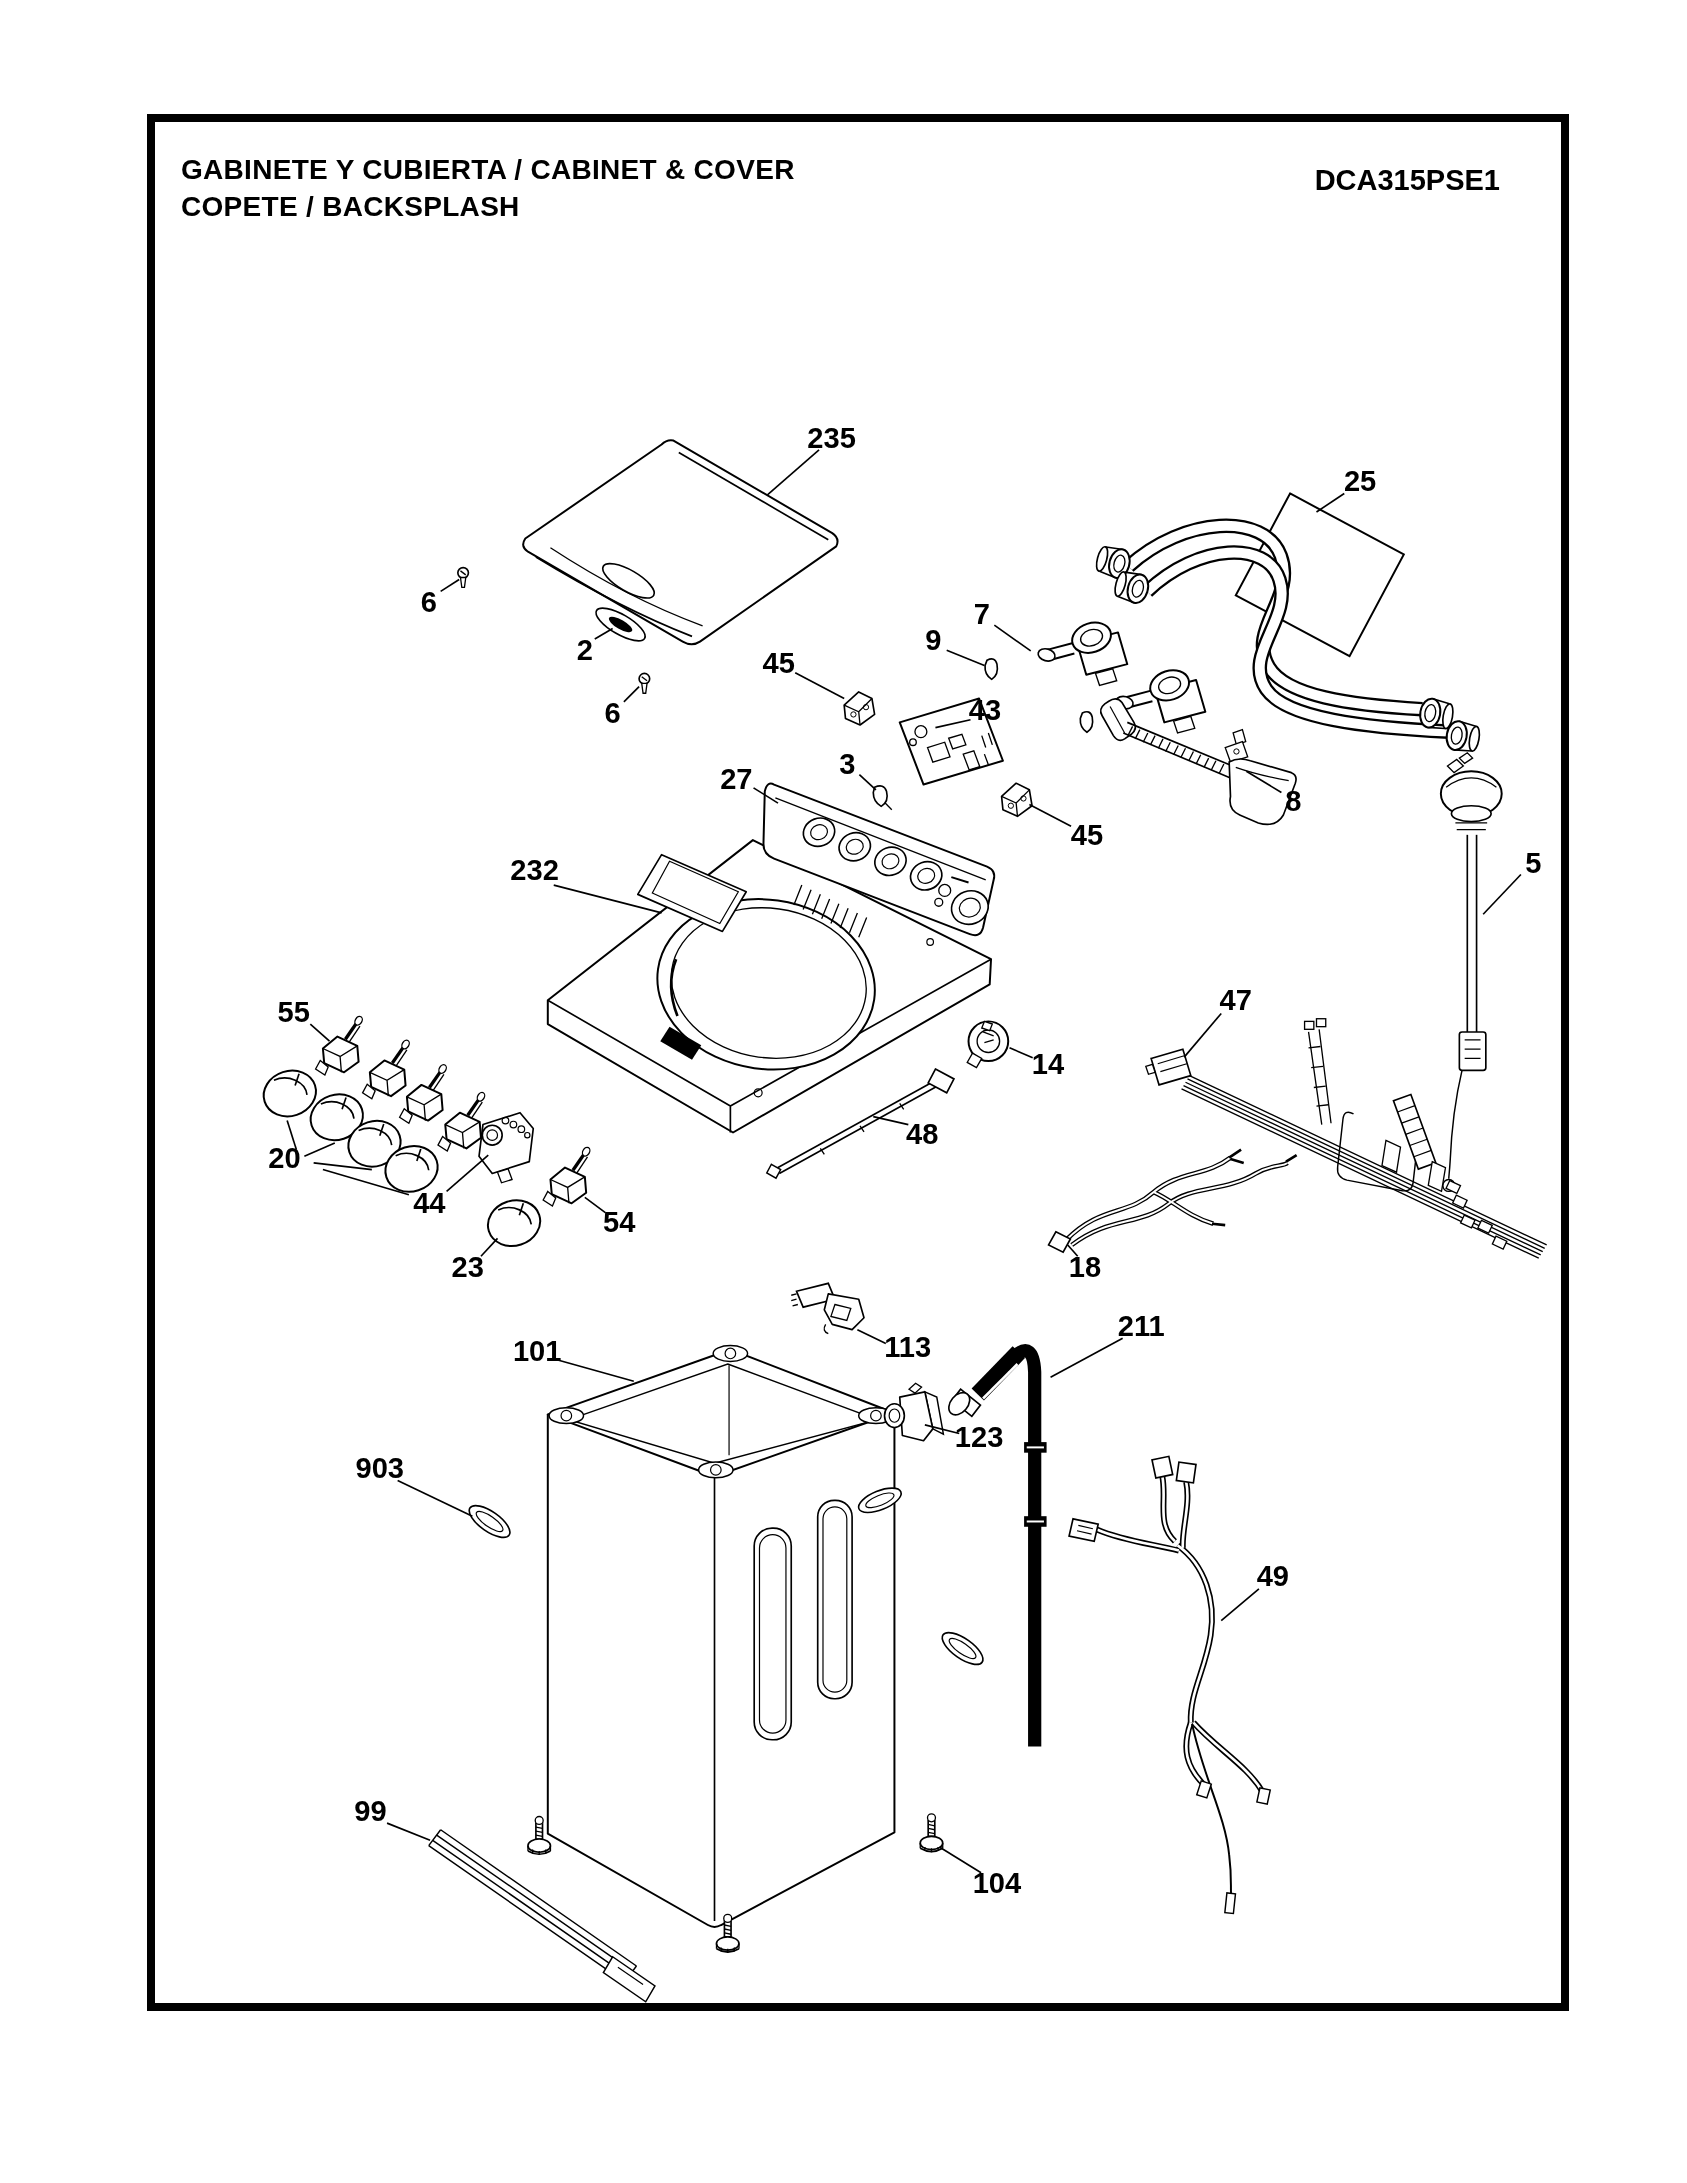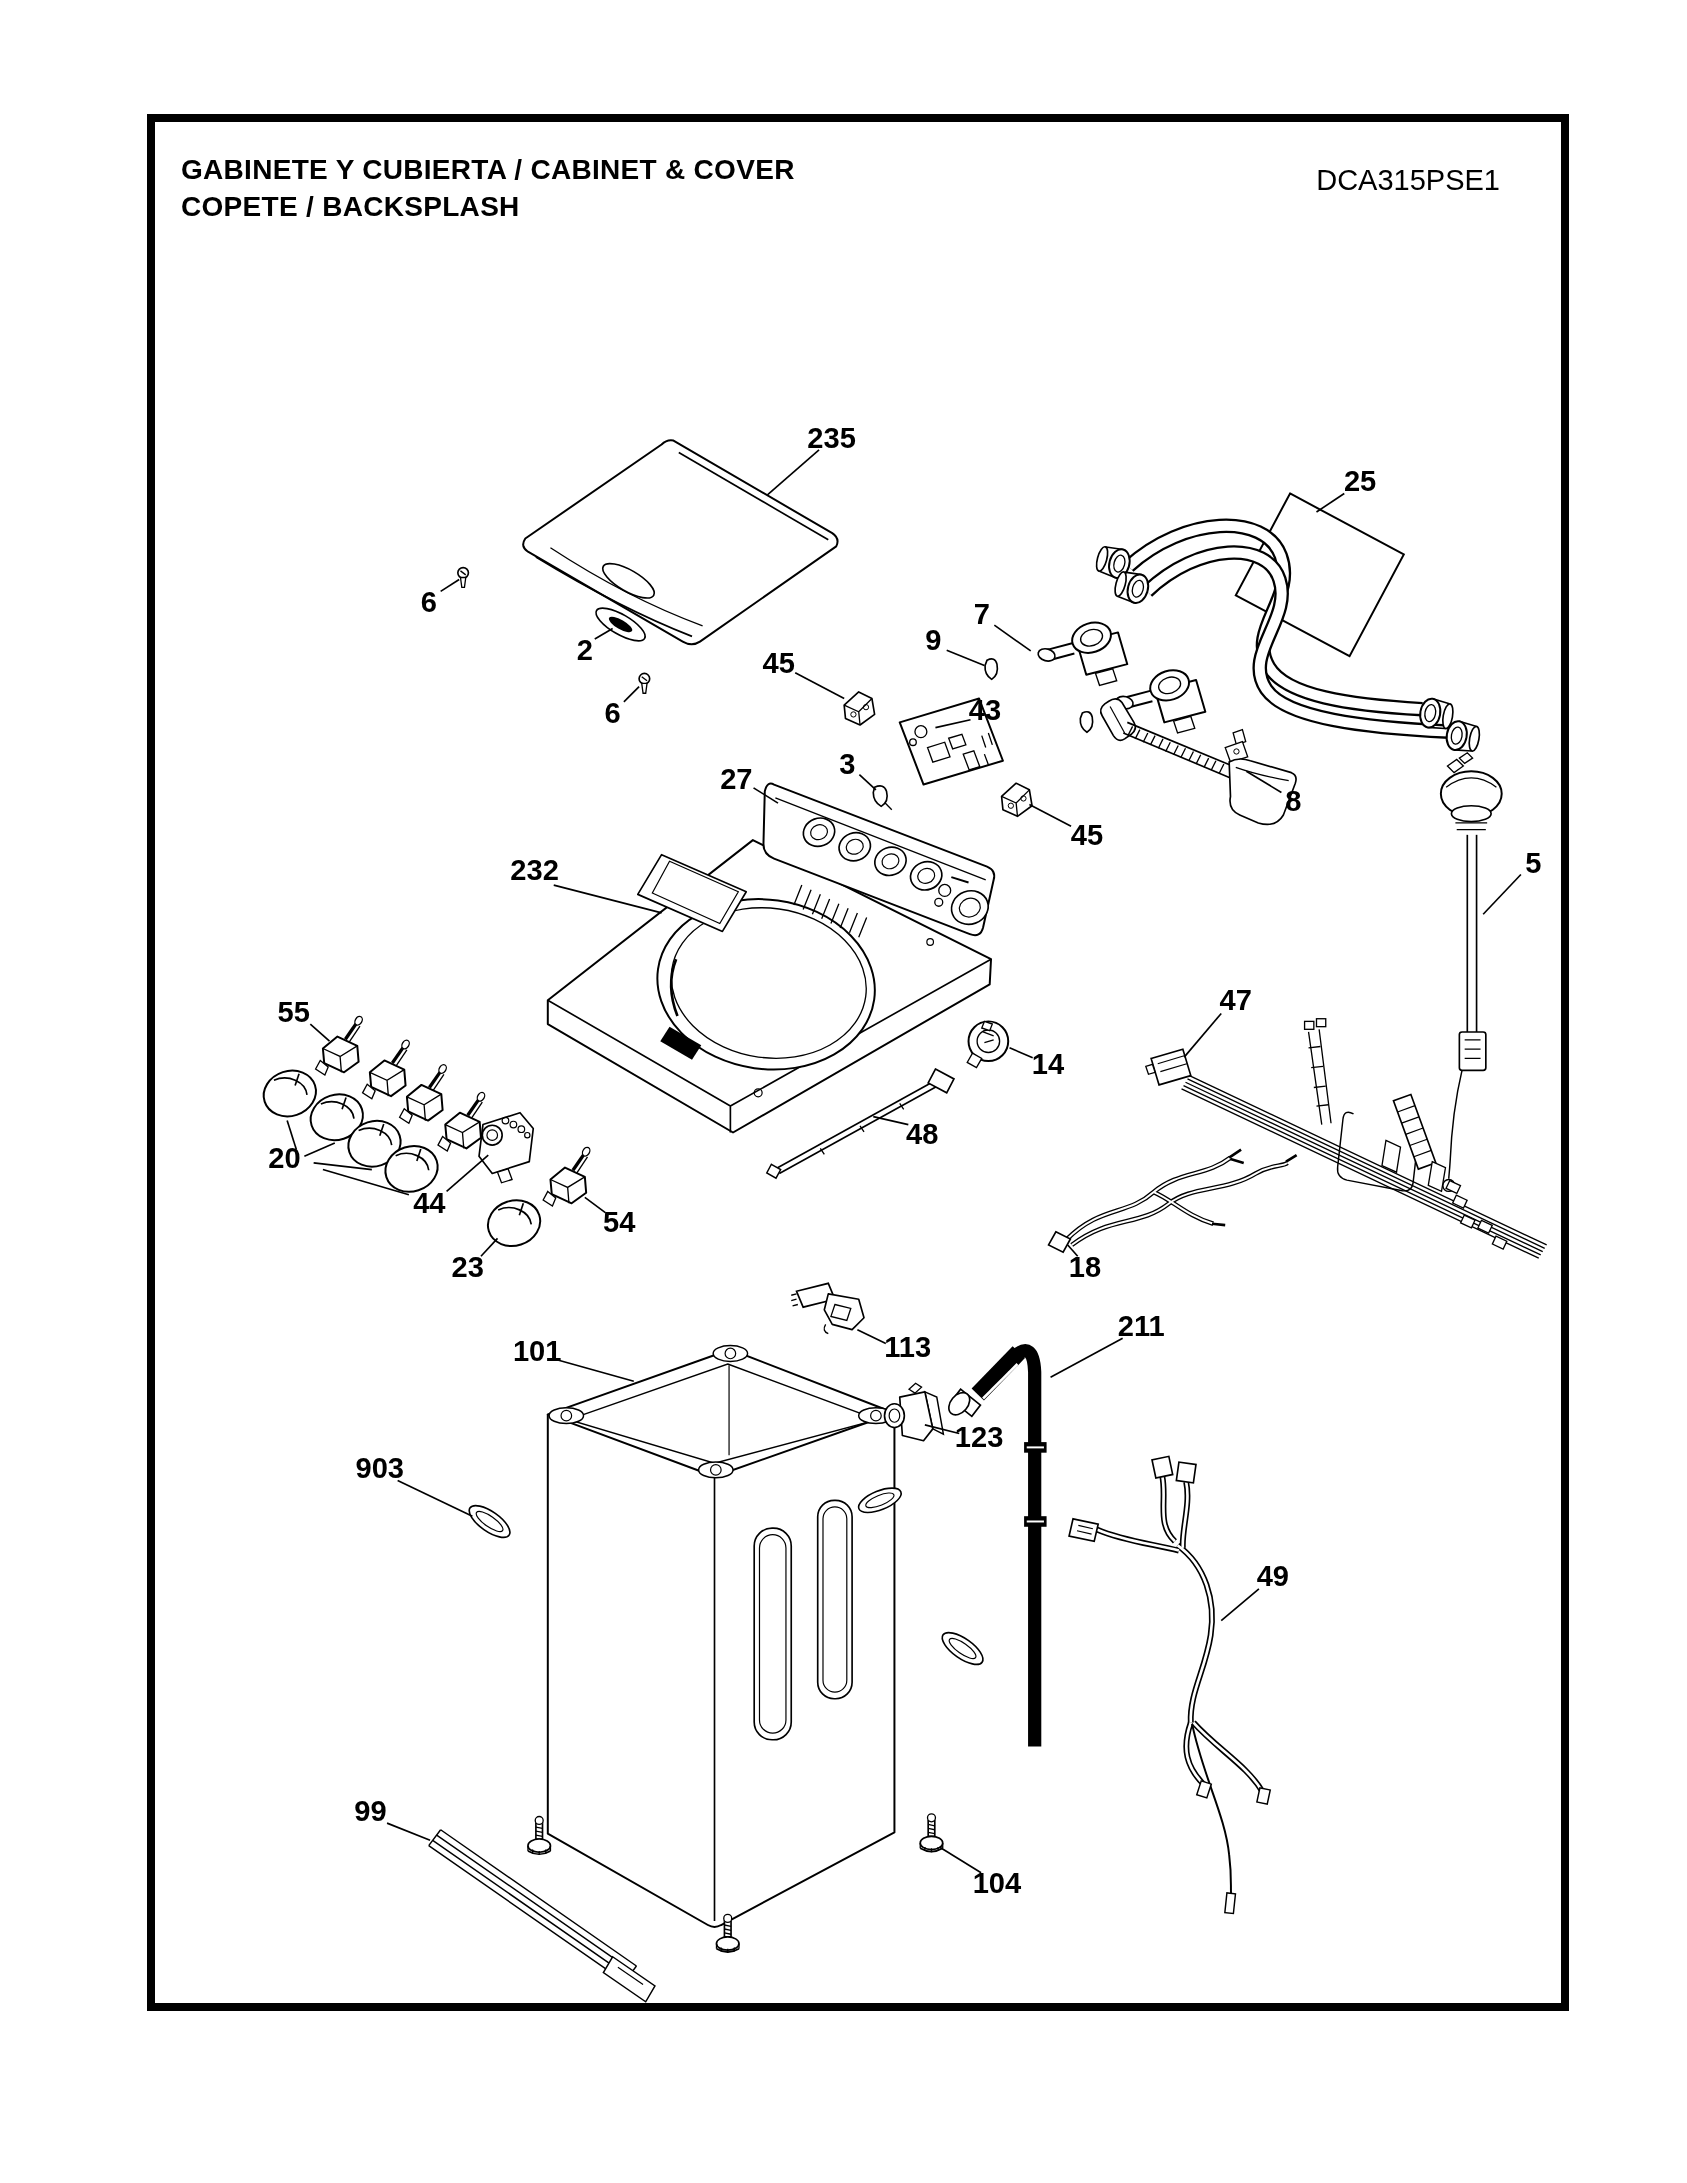--- a/index.html
+++ b/index.html
@@ -1,19 +1,19 @@
 <!DOCTYPE html>
 <html style="font-size:10.6px"><head>
 <meta charset="utf-8">
 <style>
   html,body{margin:0;padding:0;background:#fff;}
   body{width:1687px;height:2183px;position:relative;font-family:"Liberation Sans",sans-serif;color:#000;}
   .page-border{position:absolute;left:147px;top:114px;width:1422px;height:1897px;border:8px solid #000;box-sizing:border-box;}
   .titleblock{position:absolute;left:181px;top:151px;font-size:28px;font-weight:bold;line-height:37px;letter-spacing:0.3px;}
-  .model{position:absolute;top:164px;right:187px;font-size:29px;font-weight:normal;}
+  .model{position:absolute;top:164px;right:187px;font-size:29px;font-weight:bold;}
   svg{position:absolute;left:0;top:0;}
   .ln{stroke:#000;fill:none;}
   .wh{fill:#fff;stroke:#000;}
   .co{font-family:"Liberation Sans",sans-serif;font-size:44px;font-weight:bold;fill:#000;text-anchor:middle;}
   .leader{stroke:#000;stroke-width:2.5;}
 </style>
 </head>
 <body>
 
 <div class="page-border"></div>

